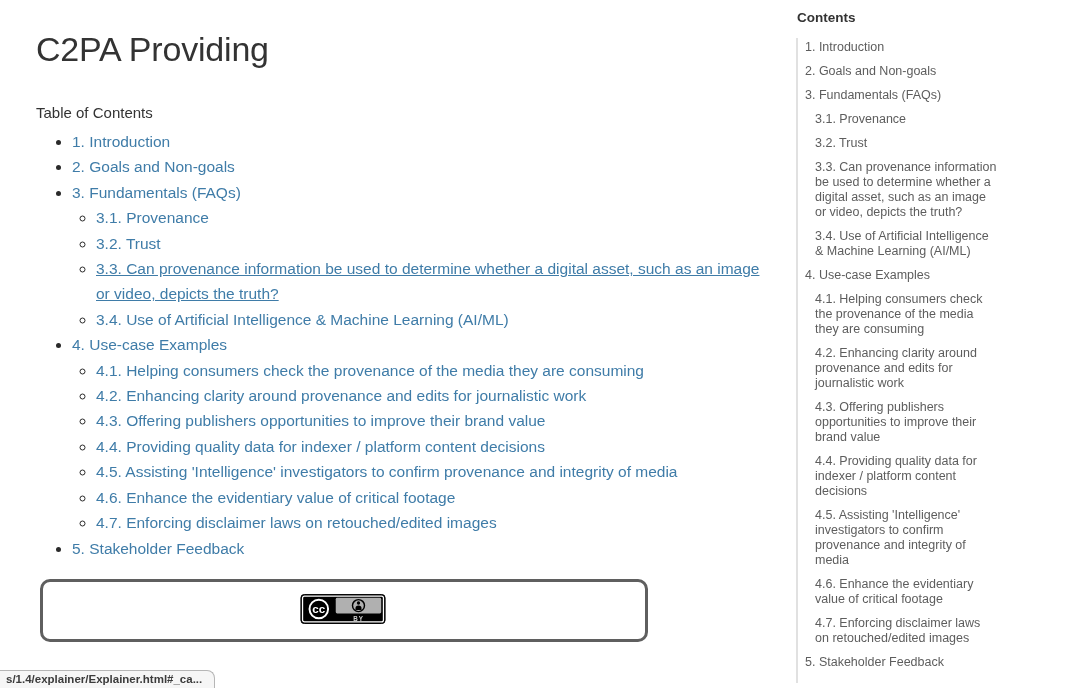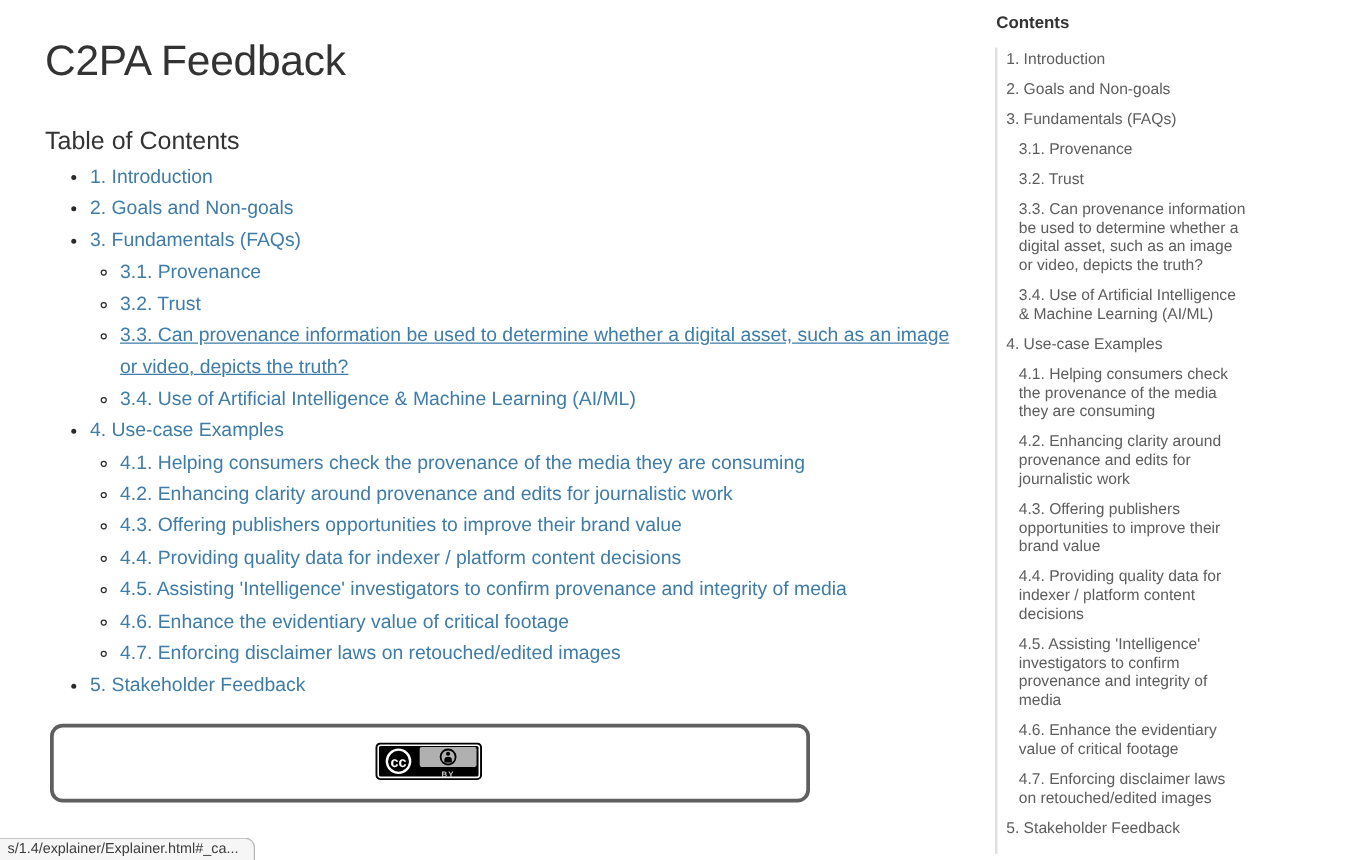--- a/index.html
+++ b/index.html
@@ -25,21 +25,21 @@
   }
   h1.page-title{
     margin:30px 0 0 0;
     font-size:34px;
     font-weight:500;
     color:var(--heading);
     letter-spacing:-0.2px;
   }
   .toc-title{
     margin-top:34px;
-    font-size:20px;
+    font-size:15px;
     line-height:20px;
     color:var(--heading);
   }
   ul.toc-list{
     margin:6px 0 0 0;
     padding-left:36px;
     list-style:disc;
   }
   ul.toc-list ul.toc-list{
     margin:0;
@@ -109,27 +109,28 @@
     left:0;bottom:0;
     z-index:20;
     background:#f6f6f6;
     border:1px solid #b6b6b6;
     border-left:none;border-bottom:none;
     border-radius:0 8px 0 0;
     padding:2px 12px 3px 6px;
     font-size:11.5px;
     color:#3c3c3c;
     white-space:nowrap;
+    font-weight:bold;
   }
 </style>
 </head>
 <body>
 
 <div class="main">
-  <h1 class="page-title">C2PA Feedback</h1>
+  <h1 class="page-title">C2PA Providing</h1>
 
   <div>
     <div class="toc-title">Table of Contents</div>
     <div id="main-toc">
         <ul class="toc-list">
           <li><a href="#">1. Introduction</a></li>
           <li><a href="#">2. Goals and Non-goals</a></li>
           <li><a href="#">3. Fundamentals (FAQs)</a><ul class="toc-list">
               <li><a href="#">3.1. Provenance</a></li>
               <li><a href="#">3.2. Trust</a></li>

